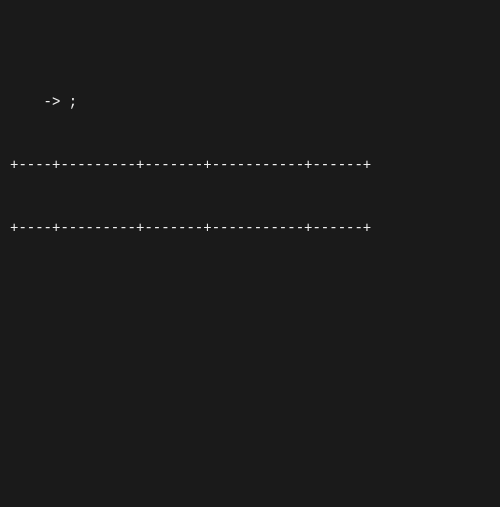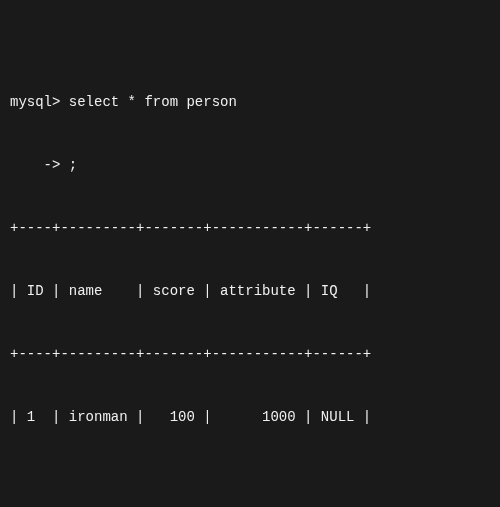--- a/index.html
+++ b/index.html
@@ -28,26 +28,23 @@
 
     .section {
       margin-bottom: 4px;
     }
   </style>
 </head>
 <body>
 
 <div class="terminal">
   <div class="section">
-    <div>mysql&gt; select * from person</div>
     <div>    -&gt; ;</div>
     <div>+----+---------+-------+-----------+------+</div>
-    <div>| ID | name    | score | attribute | IQ   |</div>
     <div>+----+---------+-------+-----------+------+</div>
-    <div>| 1  | ironman |   100 |      1000 | NULL |</div>
     
     
     
     
   </div>
 
   
 </div>
 
 </body></html>

